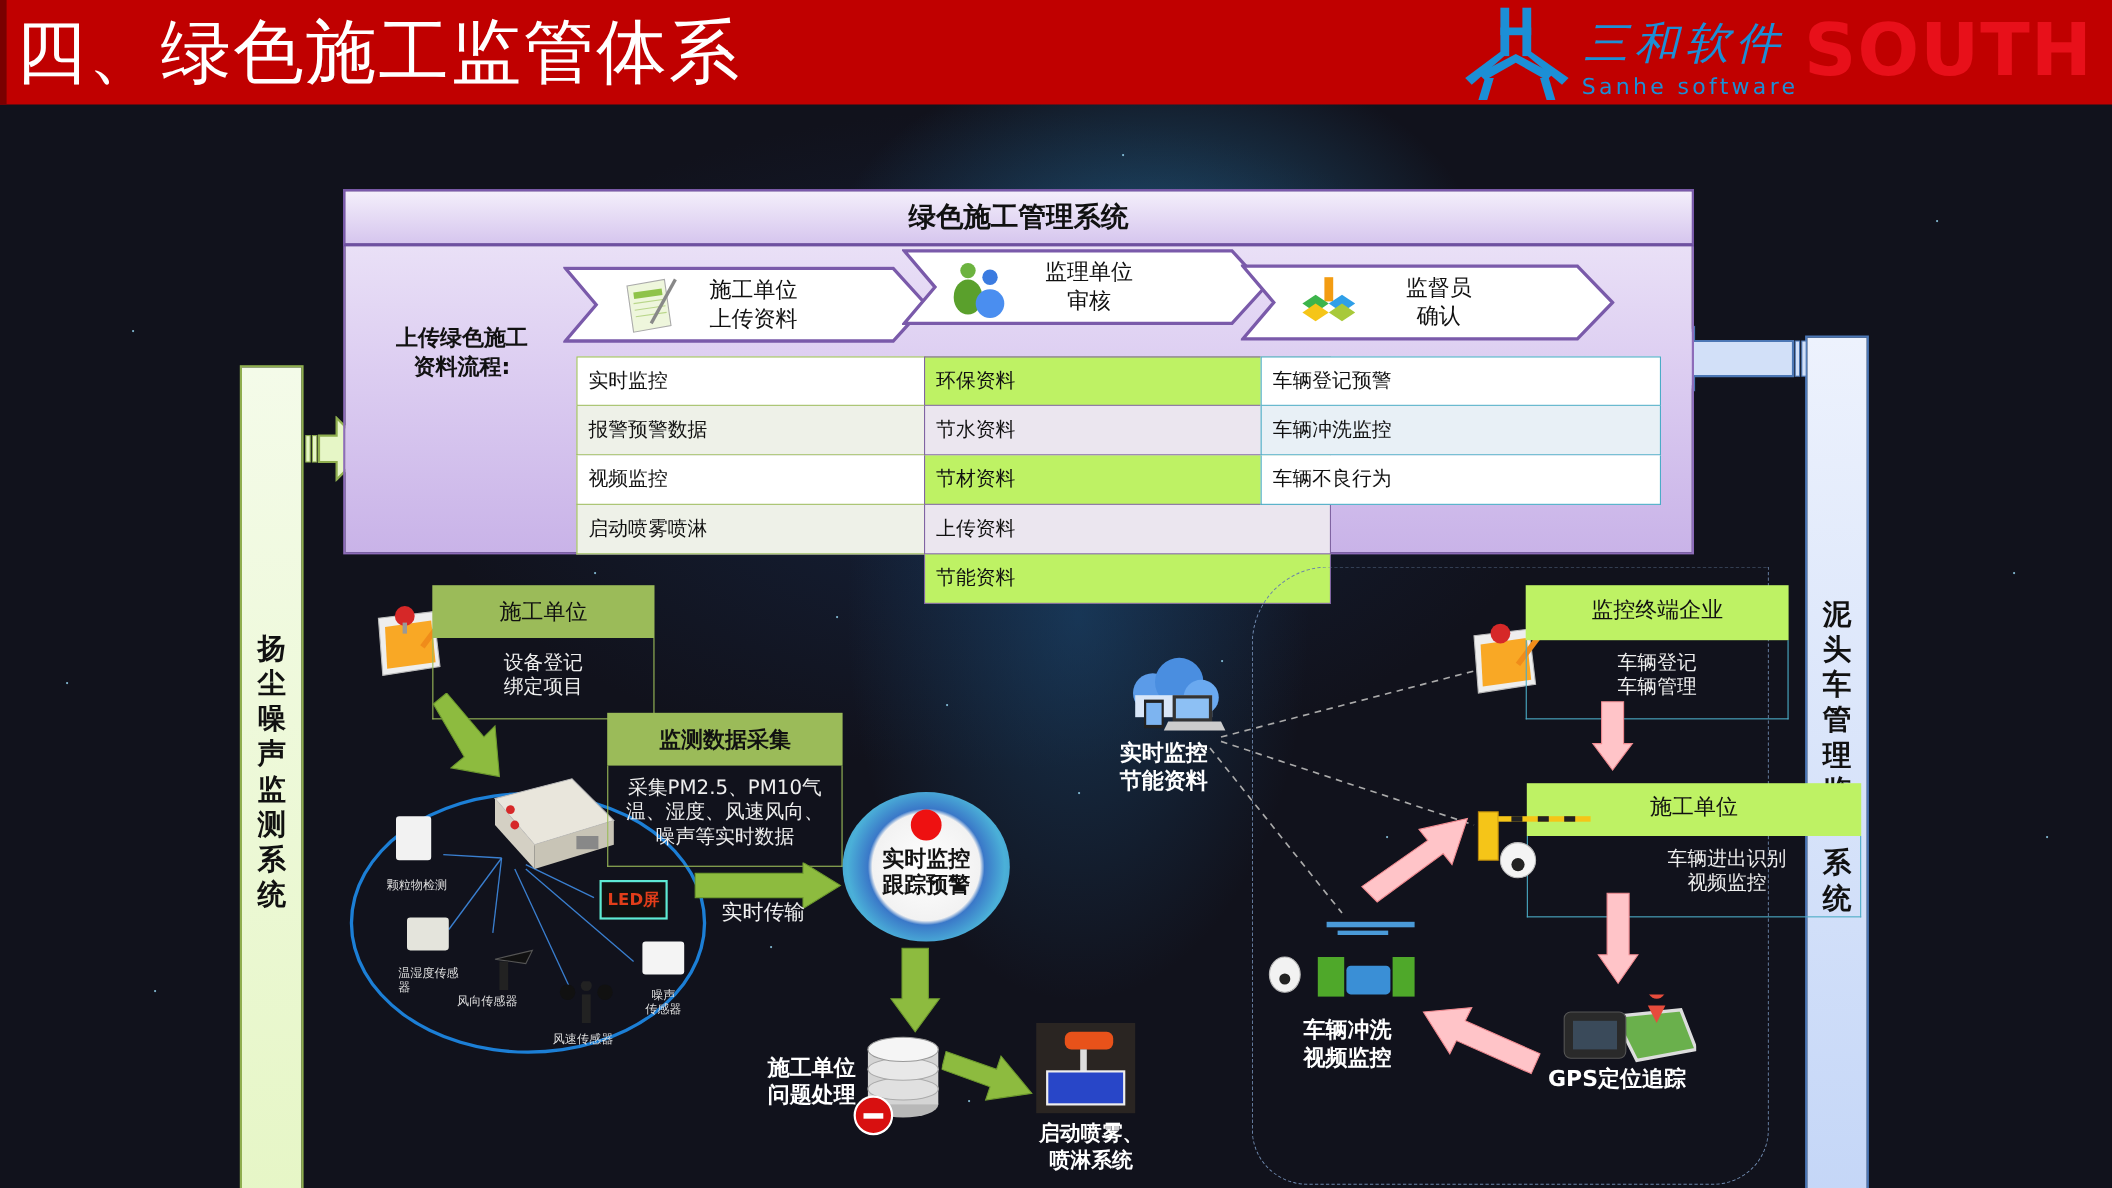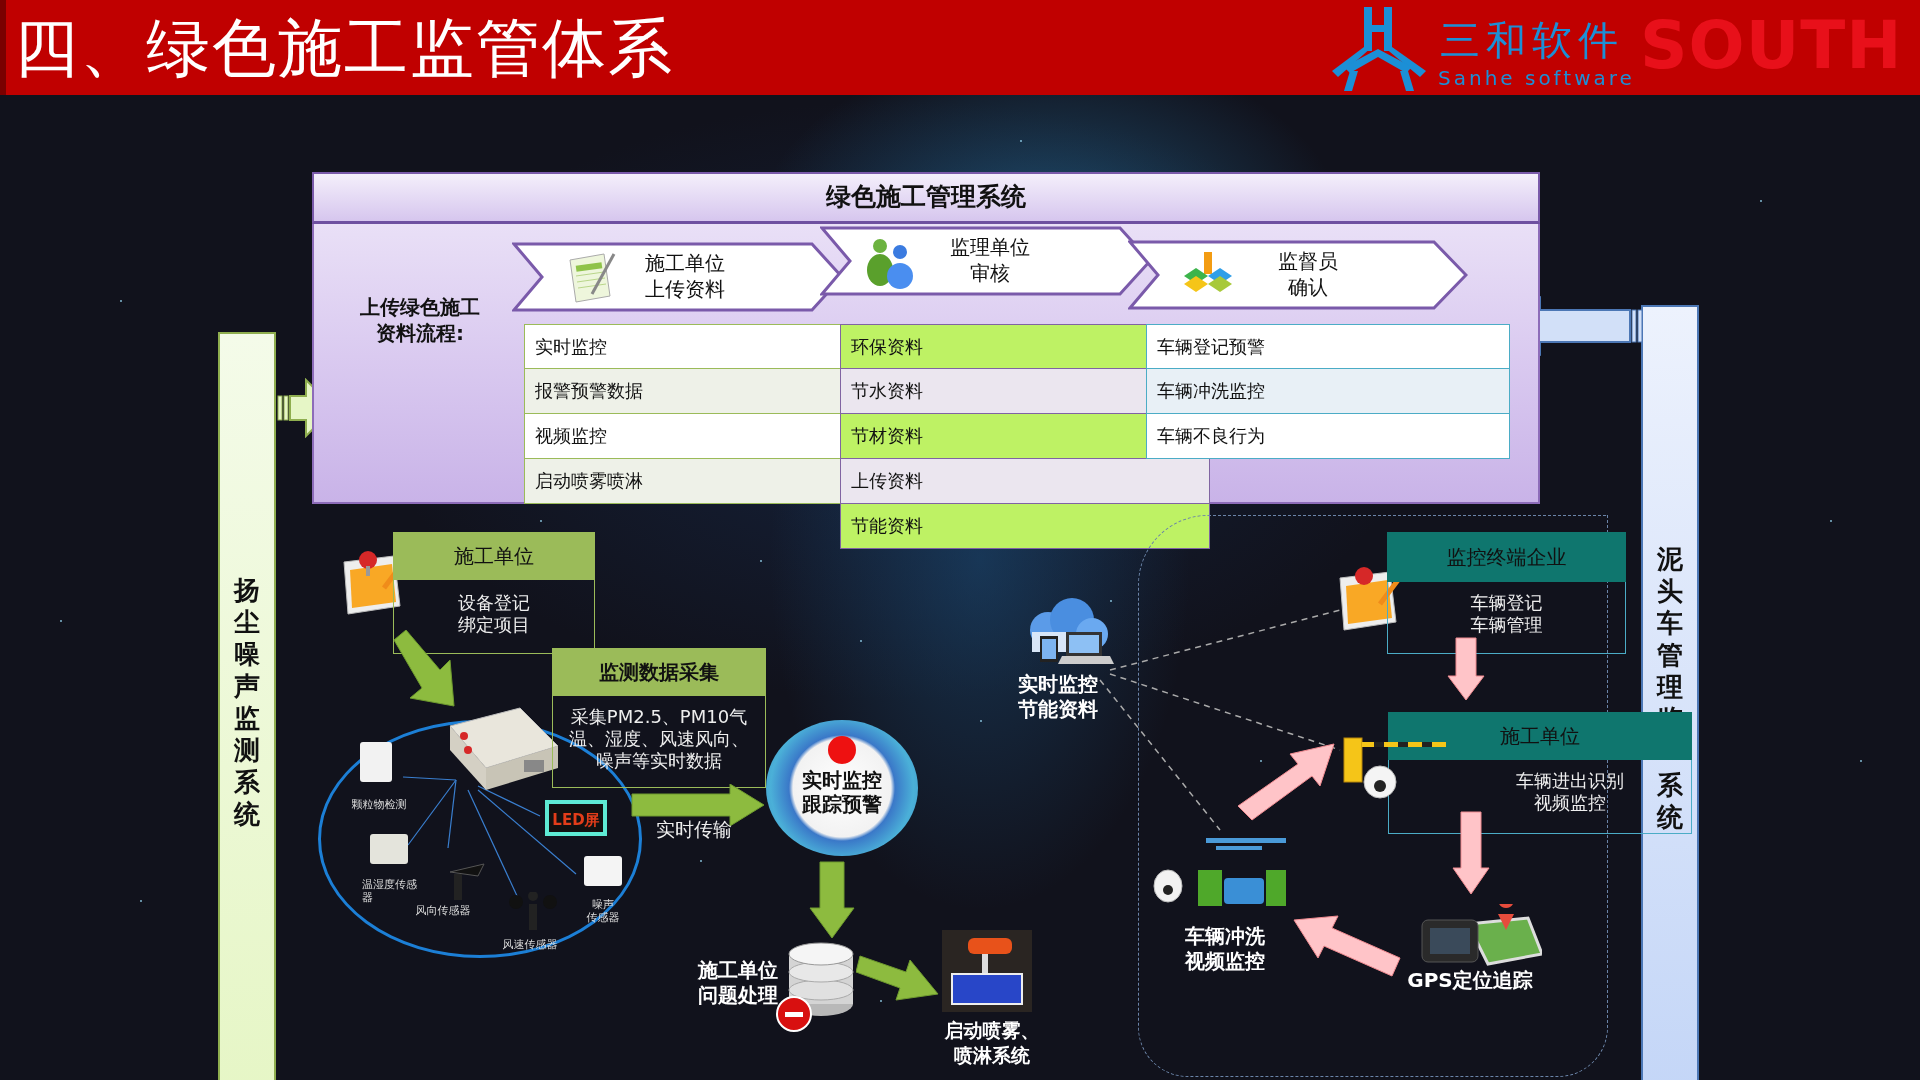--- a/index.html
+++ b/index.html
@@ -15,21 +15,21 @@
   }
   .abs { position: absolute; }
 
   
   .star { position: absolute; width: 2px; height: 2px; background: #9fe3ff; border-radius: 50%; opacity: .8; }
 
   
   .header { left: 0; top: 0; width: 1920px; height: 95px; background: #c00000; border-left: 6px solid #7a0000; }
   .header-title { left: 14px; top: 6px; font-family: "DejaVu Serif", "Liberation Serif", serif; font-size: 64px; color: #fff; letter-spacing: 2px; line-height: 84px; }
   .sanhe-logo { left: 1330px; top: 5px; width: 98px; height: 88px; }
-  .sanhe-cn { left: 1440px; top: 18px; font-size: 40px; color: #1c8fd6; letter-spacing: 6px; line-height: 44px; }
+  .sanhe-cn { left: 1440px; top: 18px; font-size: 40px; color: #1c8fd6; letter-spacing: 6px; line-height: 44px; font-style: italic; }
   .sanhe-en { left: 1438px; top: 66px; font-size: 20px; color: #1c8fd6; letter-spacing: 3px; line-height: 24px; }
   .south-logo { left: 1640px; top: 10px; font-family: "DejaVu Sans", sans-serif; font-weight: bold; font-size: 66px; color: #e8101a; letter-spacing: 1px; line-height: 72px; text-align: center; }
 
   
   .panel { left: 312px; top: 172px; width: 1228px; height: 332px; background: linear-gradient(180deg, #efe8f9 0%, #dccdf1 50%, #c9b3e8 100%); border: 2px solid #8d6cb9; }
   .panel-header { left: 312px; top: 172px; width: 1228px; height: 52px; background: linear-gradient(180deg, #f4effb 0%, #d6c6ee 100%); border: 2px solid #7a5aaa; border-bottom: 3px solid #6e50a0; text-align: center; font-weight: bold; font-size: 25px; color: #111; line-height: 46px; }
   .flow-label { left: 350px; top: 254px; width: 140px; text-align: center; font-weight: bold; font-size: 20px; line-height: 26px; color: #111; margin-top: 40px; }
   .chevron { position: absolute; height: 70px; }
   .chevron svg { position: absolute; left: 0; top: 0; }
   .chevron .txt { position: absolute; top: 8px; text-align: center; font-size: 20px; line-height: 26px; color: #111; }
@@ -47,21 +47,21 @@
   .col-teal .cell.alt { background: #e8f0f6; }
 
   
   .side-left { left: 218px; top: 332px; width: 58px; height: 760px; background: linear-gradient(180deg, #f4fbe9 0%, #e6f6c6 100%); border: 2px solid #8fae4f; }
   .side-right { left: 1641px; top: 305px; width: 58px; height: 790px; background: linear-gradient(180deg, #edf2fd 0%, #c4d6f7 100%); border: 2px solid #4c77b5; }
   .vtext { position: absolute; left: 0; width: 100%; text-align: center; font-weight: bold; font-size: 26px; line-height: 32px; color: #111; }
 
   
   .box-head { position: absolute; text-align: center; color: #111; }
   .g-head { background: #9bbb59; font-size: 20px; font-family: "DejaVu Serif", serif; }
-  .t-head { background: #0f766e; font-size: 20px; font-family: Liberation Sans, sans-serif; }
+  .t-head { background: #bef264; font-size: 20px; font-family: Liberation Mono, monospace; }
   .box-body { position: absolute; text-align: center; color: #eee; font-size: 18px; line-height: 22px; }
   .white-bold { position: absolute; color: #fff; font-weight: bold; font-size: 20px; line-height: 25px; text-align: center; }
   .small-lbl { position: absolute; color: #ddd; font-size: 11px; line-height: 13px; text-align: center; font-family: "DejaVu Serif", serif; }
 </style>
 </head>
 <body>
 
 <div class="star" style="left:540px;top:520px"></div>
 <div class="star" style="left:760px;top:560px"></div>
 <div class="star" style="left:1110px;top:600px"></div>
@@ -291,21 +291,21 @@
       <circle cx="25" cy="4" r="5" fill="#222"></circle>
       <rect x="21" y="12" width="8" height="26" fill="#222"></rect>
     </svg>
 </div>
 <div class="small-lbl" style="left:490px;top:938px;width:80px">风速传感器</div>
 <div class="abs" style="left:584px;top:856px;width:38px;height:30px;background:#f4f4f4;border-radius:3px"></div>
 <div class="small-lbl" style="left:578px;top:898px;width:50px">
   <div>噪声</div>
     <div>传感器</div>
 </div>
-<div class="abs" style="left:545px;top:800px;width:62px;height:36px;background:#111;border:4px solid #5eead4;color:#e23d1a;font-weight:bold;font-size:15px;line-height:32px;text-align:center">LED屏</div>
+<div class="abs" style="left:545px;top:800px;width:62px;height:36px;background:#111;border:2px solid #5eead4;color:#e23d1a;font-weight:bold;font-size:15px;line-height:32px;text-align:center">LED屏</div>
 
 <div class="box-head" style="left:552px;top:648px;width:214px;height:48px;line-height:48px;background:#9bbb59;font-weight:bold;font-size:20px">监测数据采集</div>
 <div class="box-body" style="left:552px;top:696px;width:214px;height:92px;border:1px solid #9bbb59;border-top:none;padding-top:10px;font-size:18px;line-height:22px">
   <div>采集PM2.5、PM10气</div>
   <div>温、湿度、风速风向、</div>
   <div>噪声等实时数据</div>
 </div>
 
 <div class="abs" style="left:630px;top:784px">
   <svg width="136" height="42" viewBox="0 0 136 42">

